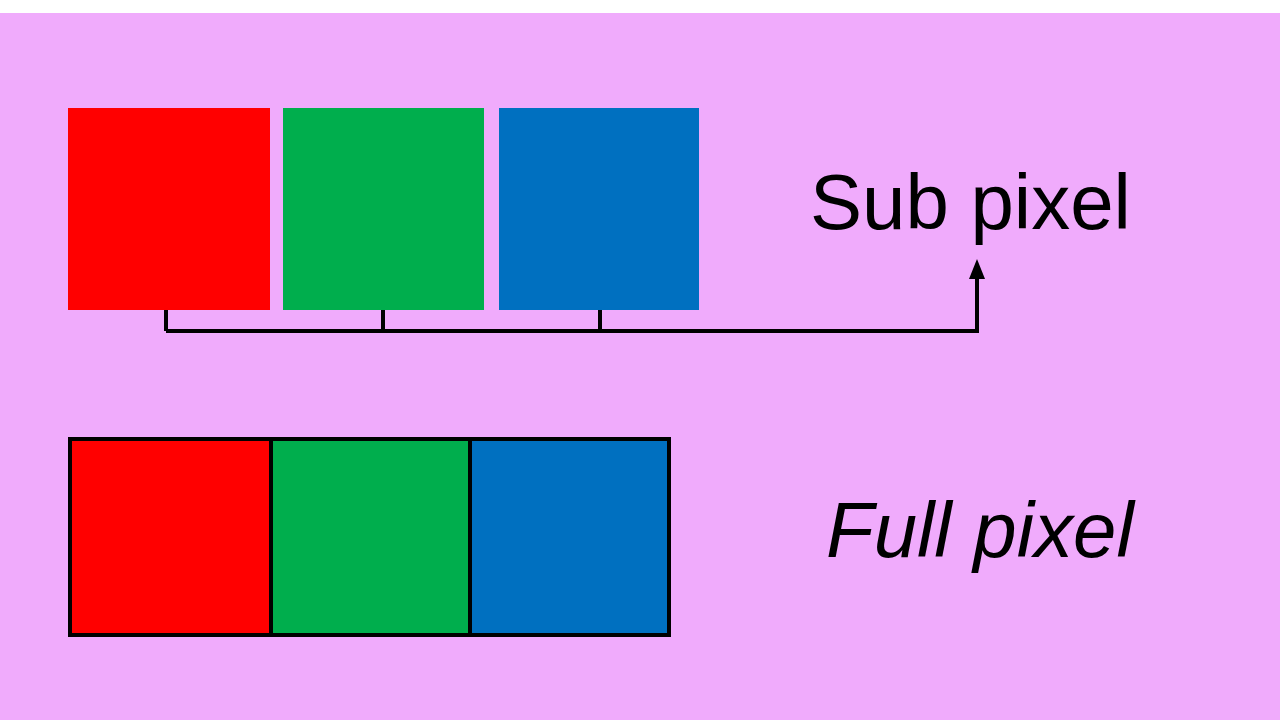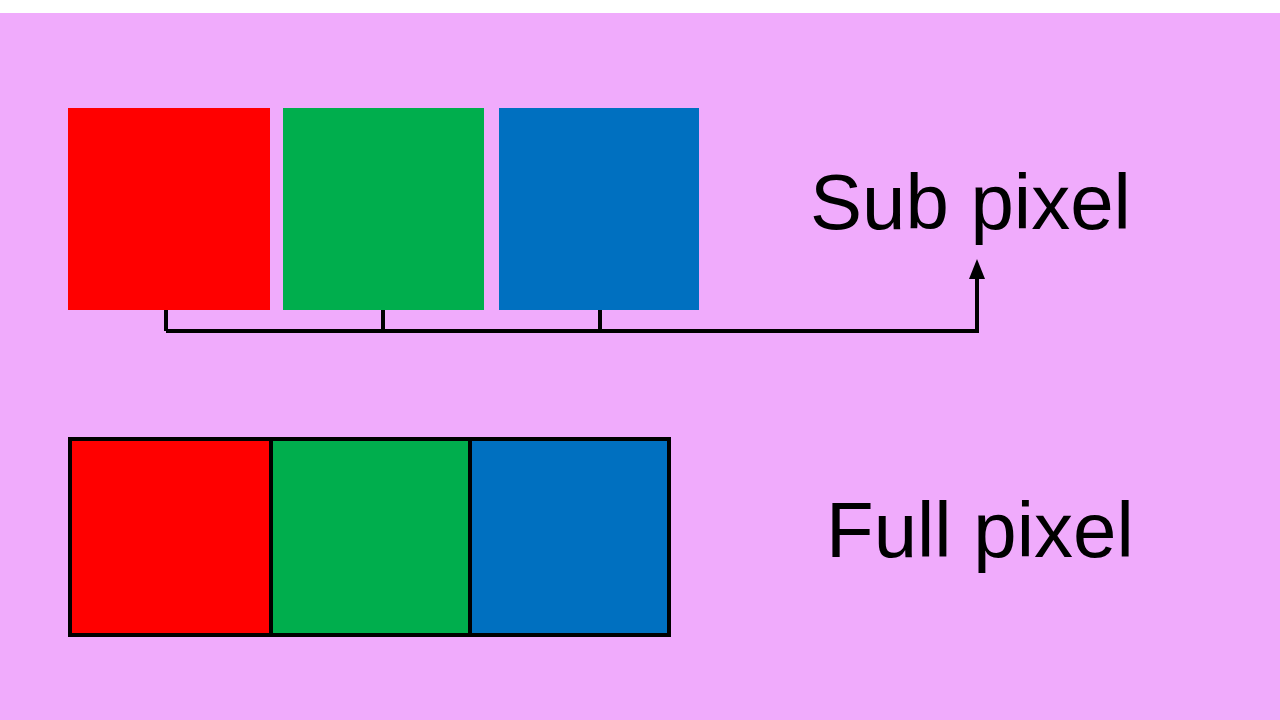--- a/index.html
+++ b/index.html
@@ -49,21 +49,21 @@
   .caption {
     position: absolute;
     color: #000000;
     font-size: 78px;
     line-height: 1;
     white-space: nowrap;
     font-weight: 400;
     letter-spacing: 0px;
   }
   .caption-sub  { left: 810px; top: 150px; }
-  .caption-full { left: 826px; top: 478px; }
+  .caption-full { left: 826px; top: 478px; font-style: italic; }
 </style>
 </head>
 <body>
 
 <div id="canvas" style="background: #f0abfc; margin-top: 13px;">
 
   <div class="sub-row">
     <div class="swatch sub-red" style="left: 68px; top: 95px; width: 202px; height: 202px; background: rgb(255, 0, 0);"></div>
     <div class="swatch sub-green" style="left: 283px; top: 95px; width: 201px; height: 202px; background: rgb(0, 174, 77);"></div>
     <div class="swatch sub-blue" style="left: 499px; top: 95px; width: 200px; height: 202px; background: rgb(0, 112, 192);"></div>

